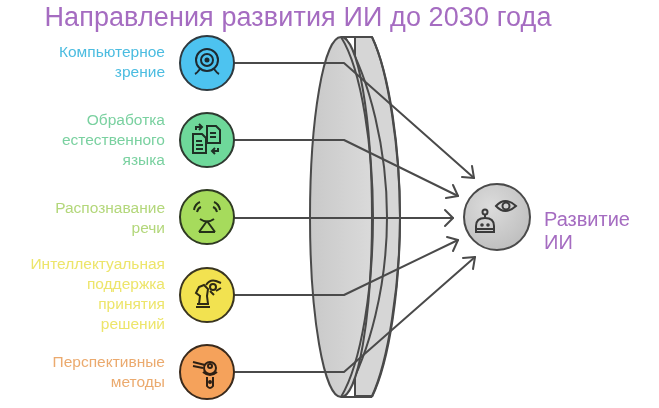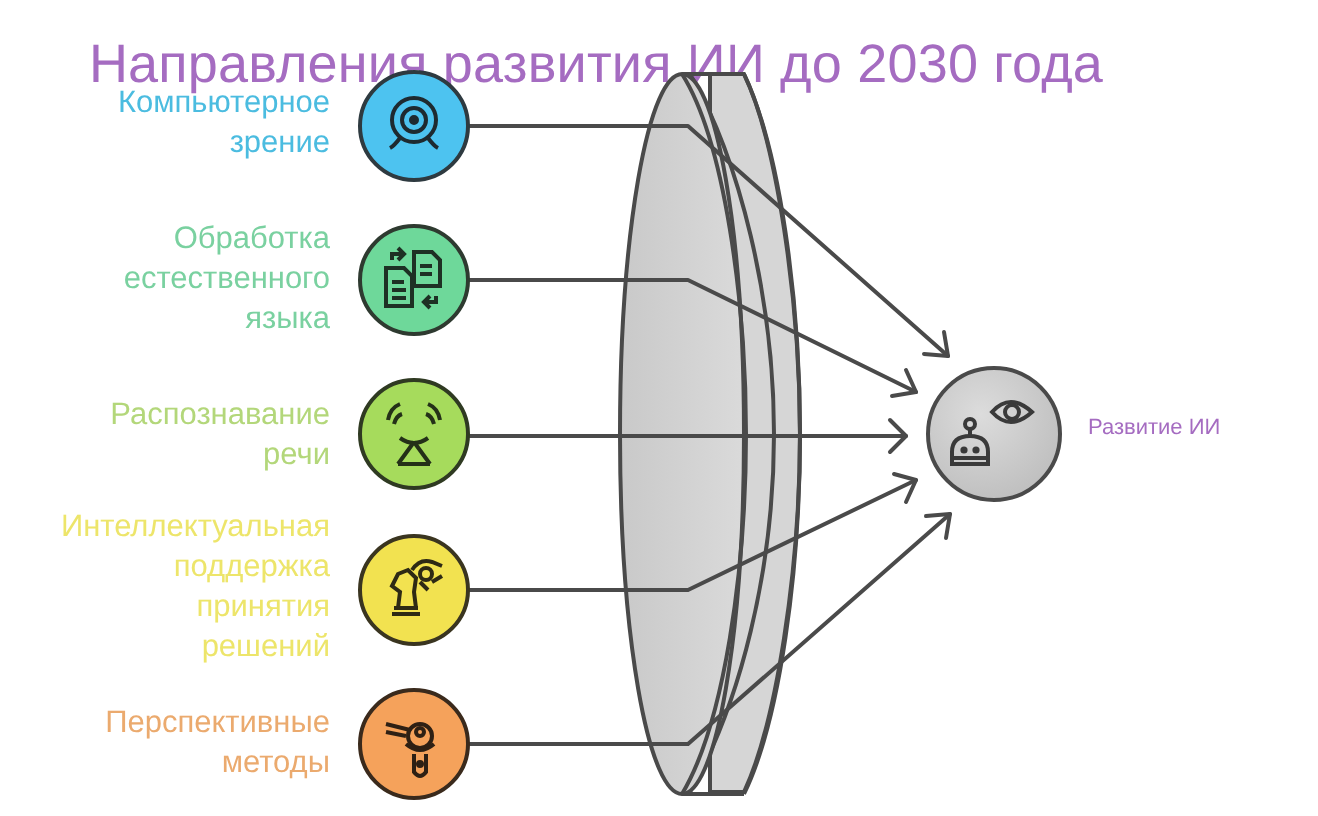--- a/index.html
+++ b/index.html
@@ -1,20 +1,20 @@
 <!DOCTYPE html>
 <html><head>
 <meta charset="utf-8">
 <style>
   html, body { margin: 0; padding: 0; background: #ffffff; }
   body { width: 659px; height: 408px; position: relative; overflow: hidden; font-family: "Liberation Sans", sans-serif; }
-  .title { position: absolute; left: 0; top: 17px; width: 596px; text-align: center; font-size: 27px; color: #A56CC1; letter-spacing: 0.1px; }
+  .title { position: absolute; left: 0; top: 2px; width: 596px; text-align: center; font-size: 27px; color: #A56CC1; letter-spacing: 0.1px; }
   .label { position: absolute; right: 494px; text-align: right; font-size: 15.5px; line-height: 20px; width: 180px; }
   .label span { display: block; }
-  .target-label { position: absolute; left: 544px; top: 208px; font-size: 11px; color: #A56CC1; }
+  .target-label { position: absolute; left: 544px; top: 208px; font-size: 20px; color: #A56CC1; }
   svg.diagram { position: absolute; left: 0; top: 0; }
 </style>
 </head>
 <body>
 
 <div class="title">Направления развития ИИ до 2030 года</div>
 
 <div class="label" style="top:42px; color:#4BBCE0;">
   <span>Компьютерное</span>
   <span>зрение</span>

